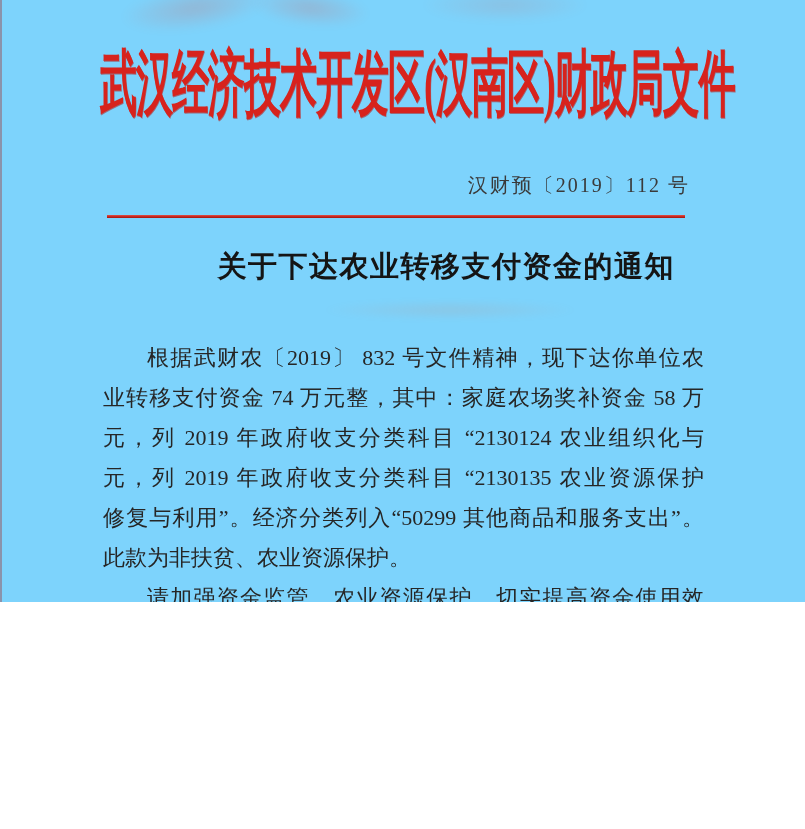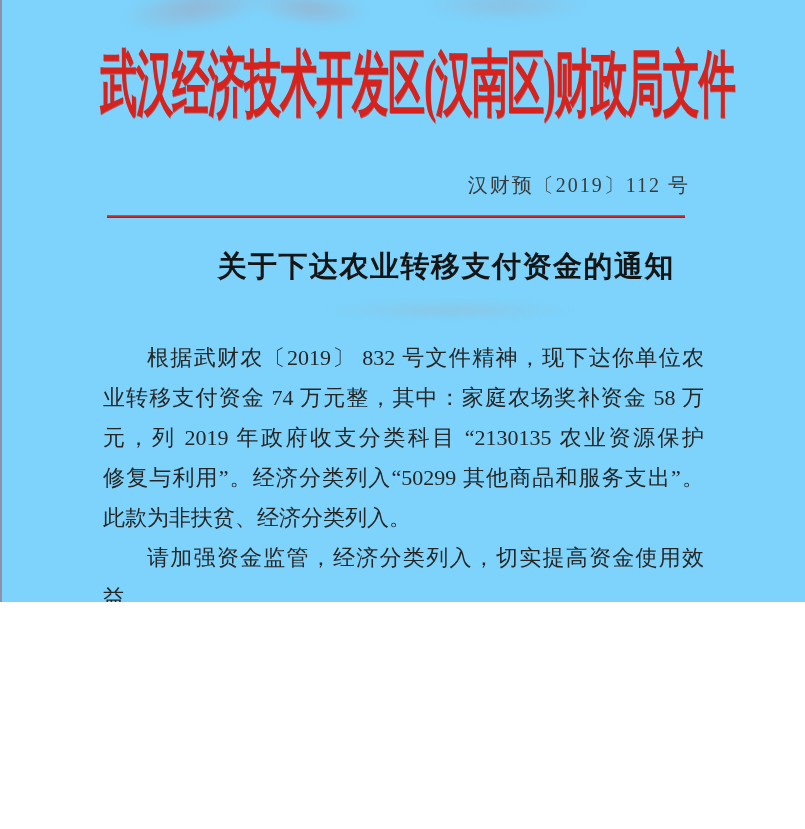--- a/index.html
+++ b/index.html
@@ -132,23 +132,24 @@
 
   <div class="red-rule"></div>
 
   <div class="doc-title">关于下达农业转移支付资金的通知</div>
 
   <div class="bleed-through"></div>
 
   <div class="body-text">
     <div class="line justify indent">根据武财农〔2019〕 832 号文件精神，现下达你单位农</div>
     <div class="line justify">业转移支付资金 74 万元整，其中：家庭农场奖补资金 58 万</div>
+    <div class="line justify">元，列 2019 年政府收支分类科目 “2130124 农业组织化与</div>
     <div class="line justify">元，列 2019 年政府收支分类科目 “2130135 农业资源保护</div>
     <div class="line justify">修复与利用”。经济分类列入“50299 其他商品和服务支出”。</div>
-    <div class="line">此款为非扶贫、经济分类列入。</div>
-    <div class="line justify indent">请加强资金监管，经济分类列入，切实提高资金使用效</div>
+    <div class="line">此款为非扶贫、农业资源保护。</div>
+    <div class="line justify indent">请加强资金监管，农业资源保护，切实提高资金使用效</div>
     <div class="line">益。</div>
   </div>
 
   <div class="bottom-stain"></div>
   <div class="scan-smear"></div>
 
 </div>
 
 </body></html>

